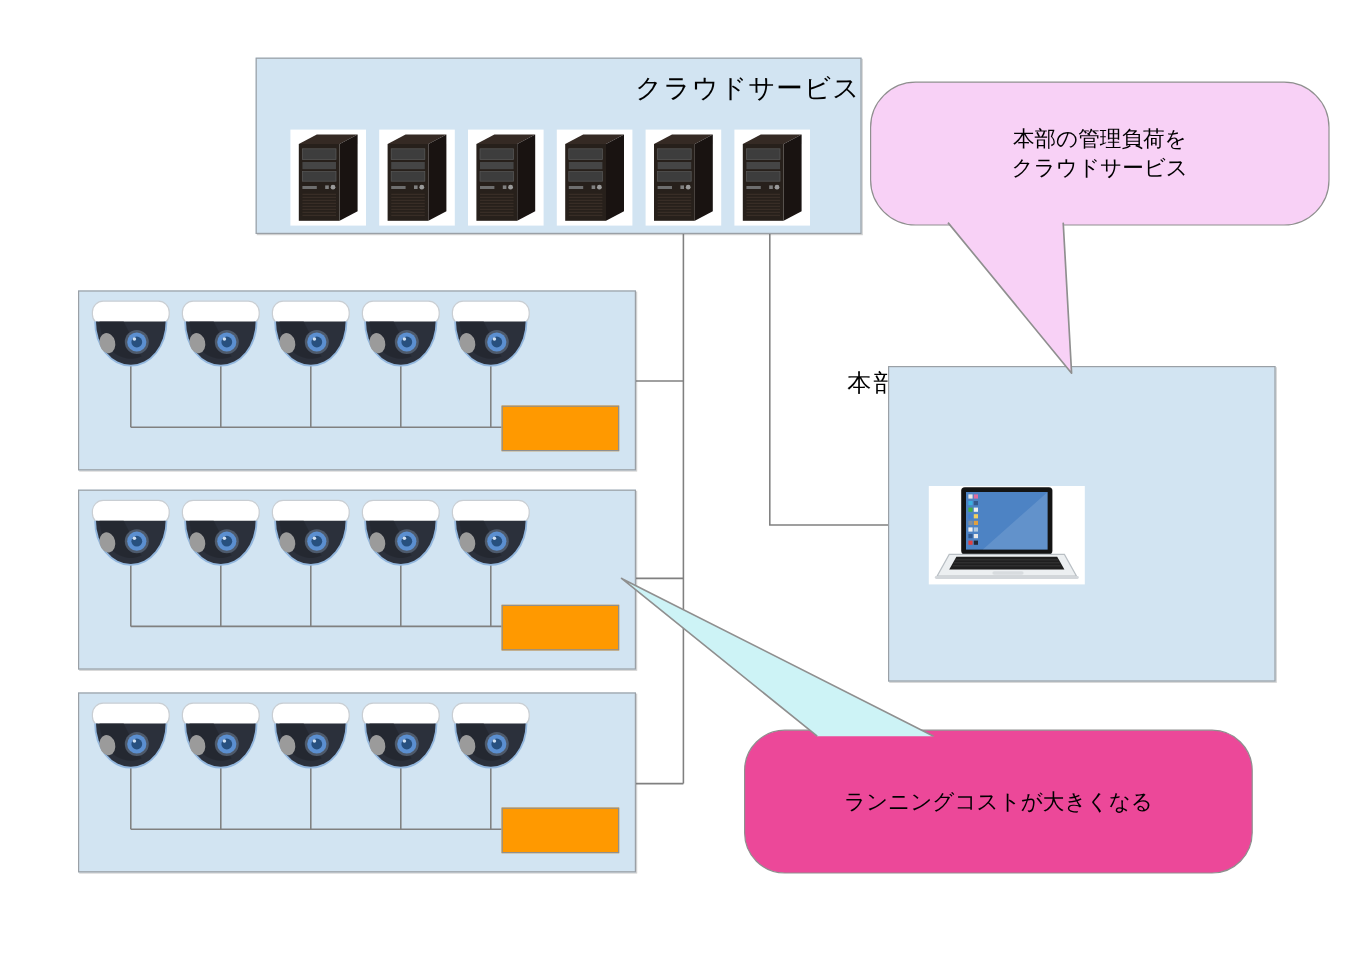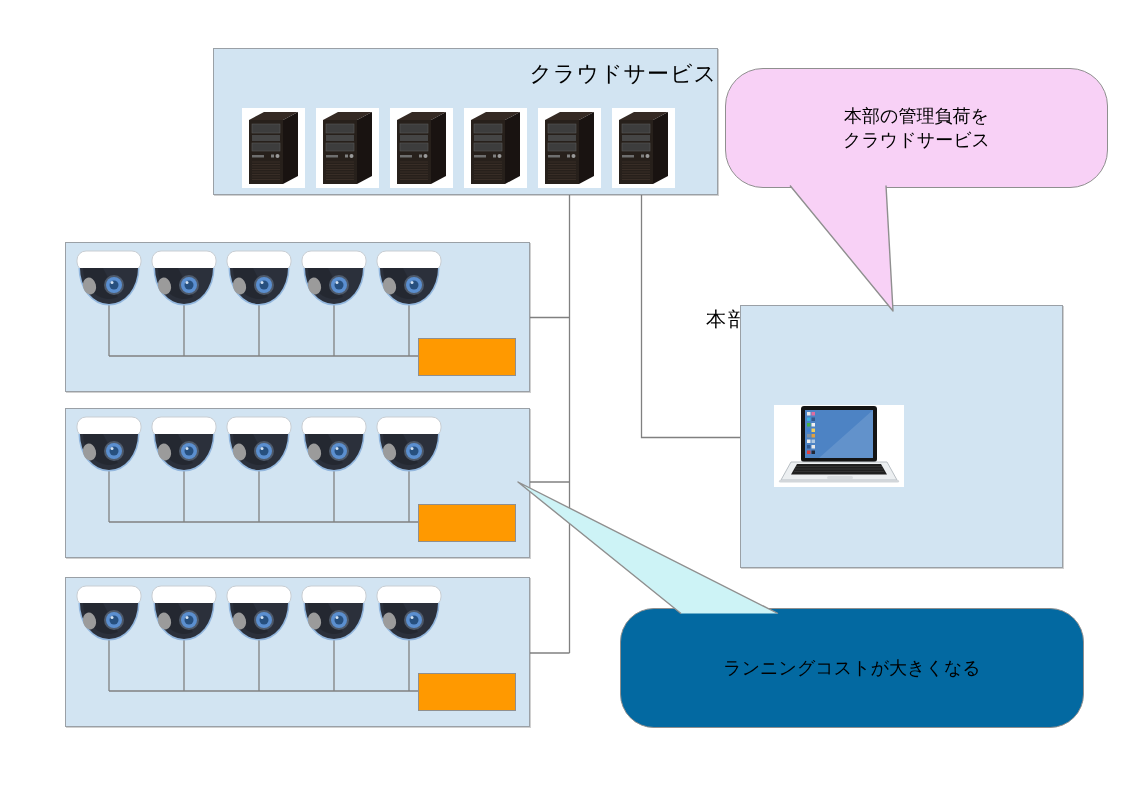--- a/index.html
+++ b/index.html
@@ -66,22 +66,22 @@
     display: flex; flex-direction: column;
     align-items: center; justify-content: center;
     text-align: center;
     font-size: 18px; line-height: 1.35;
   }
   .callout-pink {
     left: 725px; top: 68px; width: 383px; height: 120px;
     background: #f8d1f6; border-radius: 38px;
   }
   .callout-cyan {
-    left: 620px; top: 608px; width: 464px; height: 120px;
-    background: #0369a1; border-radius: 34px; font-family: Liberation Serif, serif;
+    left: 620px; top: 608px; width: 424px; height: 120px;
+    background: #ec4899; border-radius: 34px; font-family: Liberation Serif, serif;
   }
 </style>
 </head>
 <body>
 
 <svg class="layer" width="1123" height="794" viewBox="0 0 1123 794">
   <g stroke="#808080" stroke-width="1.3" fill="none">
     <path d="M 569.5 195 L 569.5 653"></path>
     <path d="M 530 317.5 L 569.5 317.5"></path>
     <path d="M 530 482 L 569.5 482"></path>

